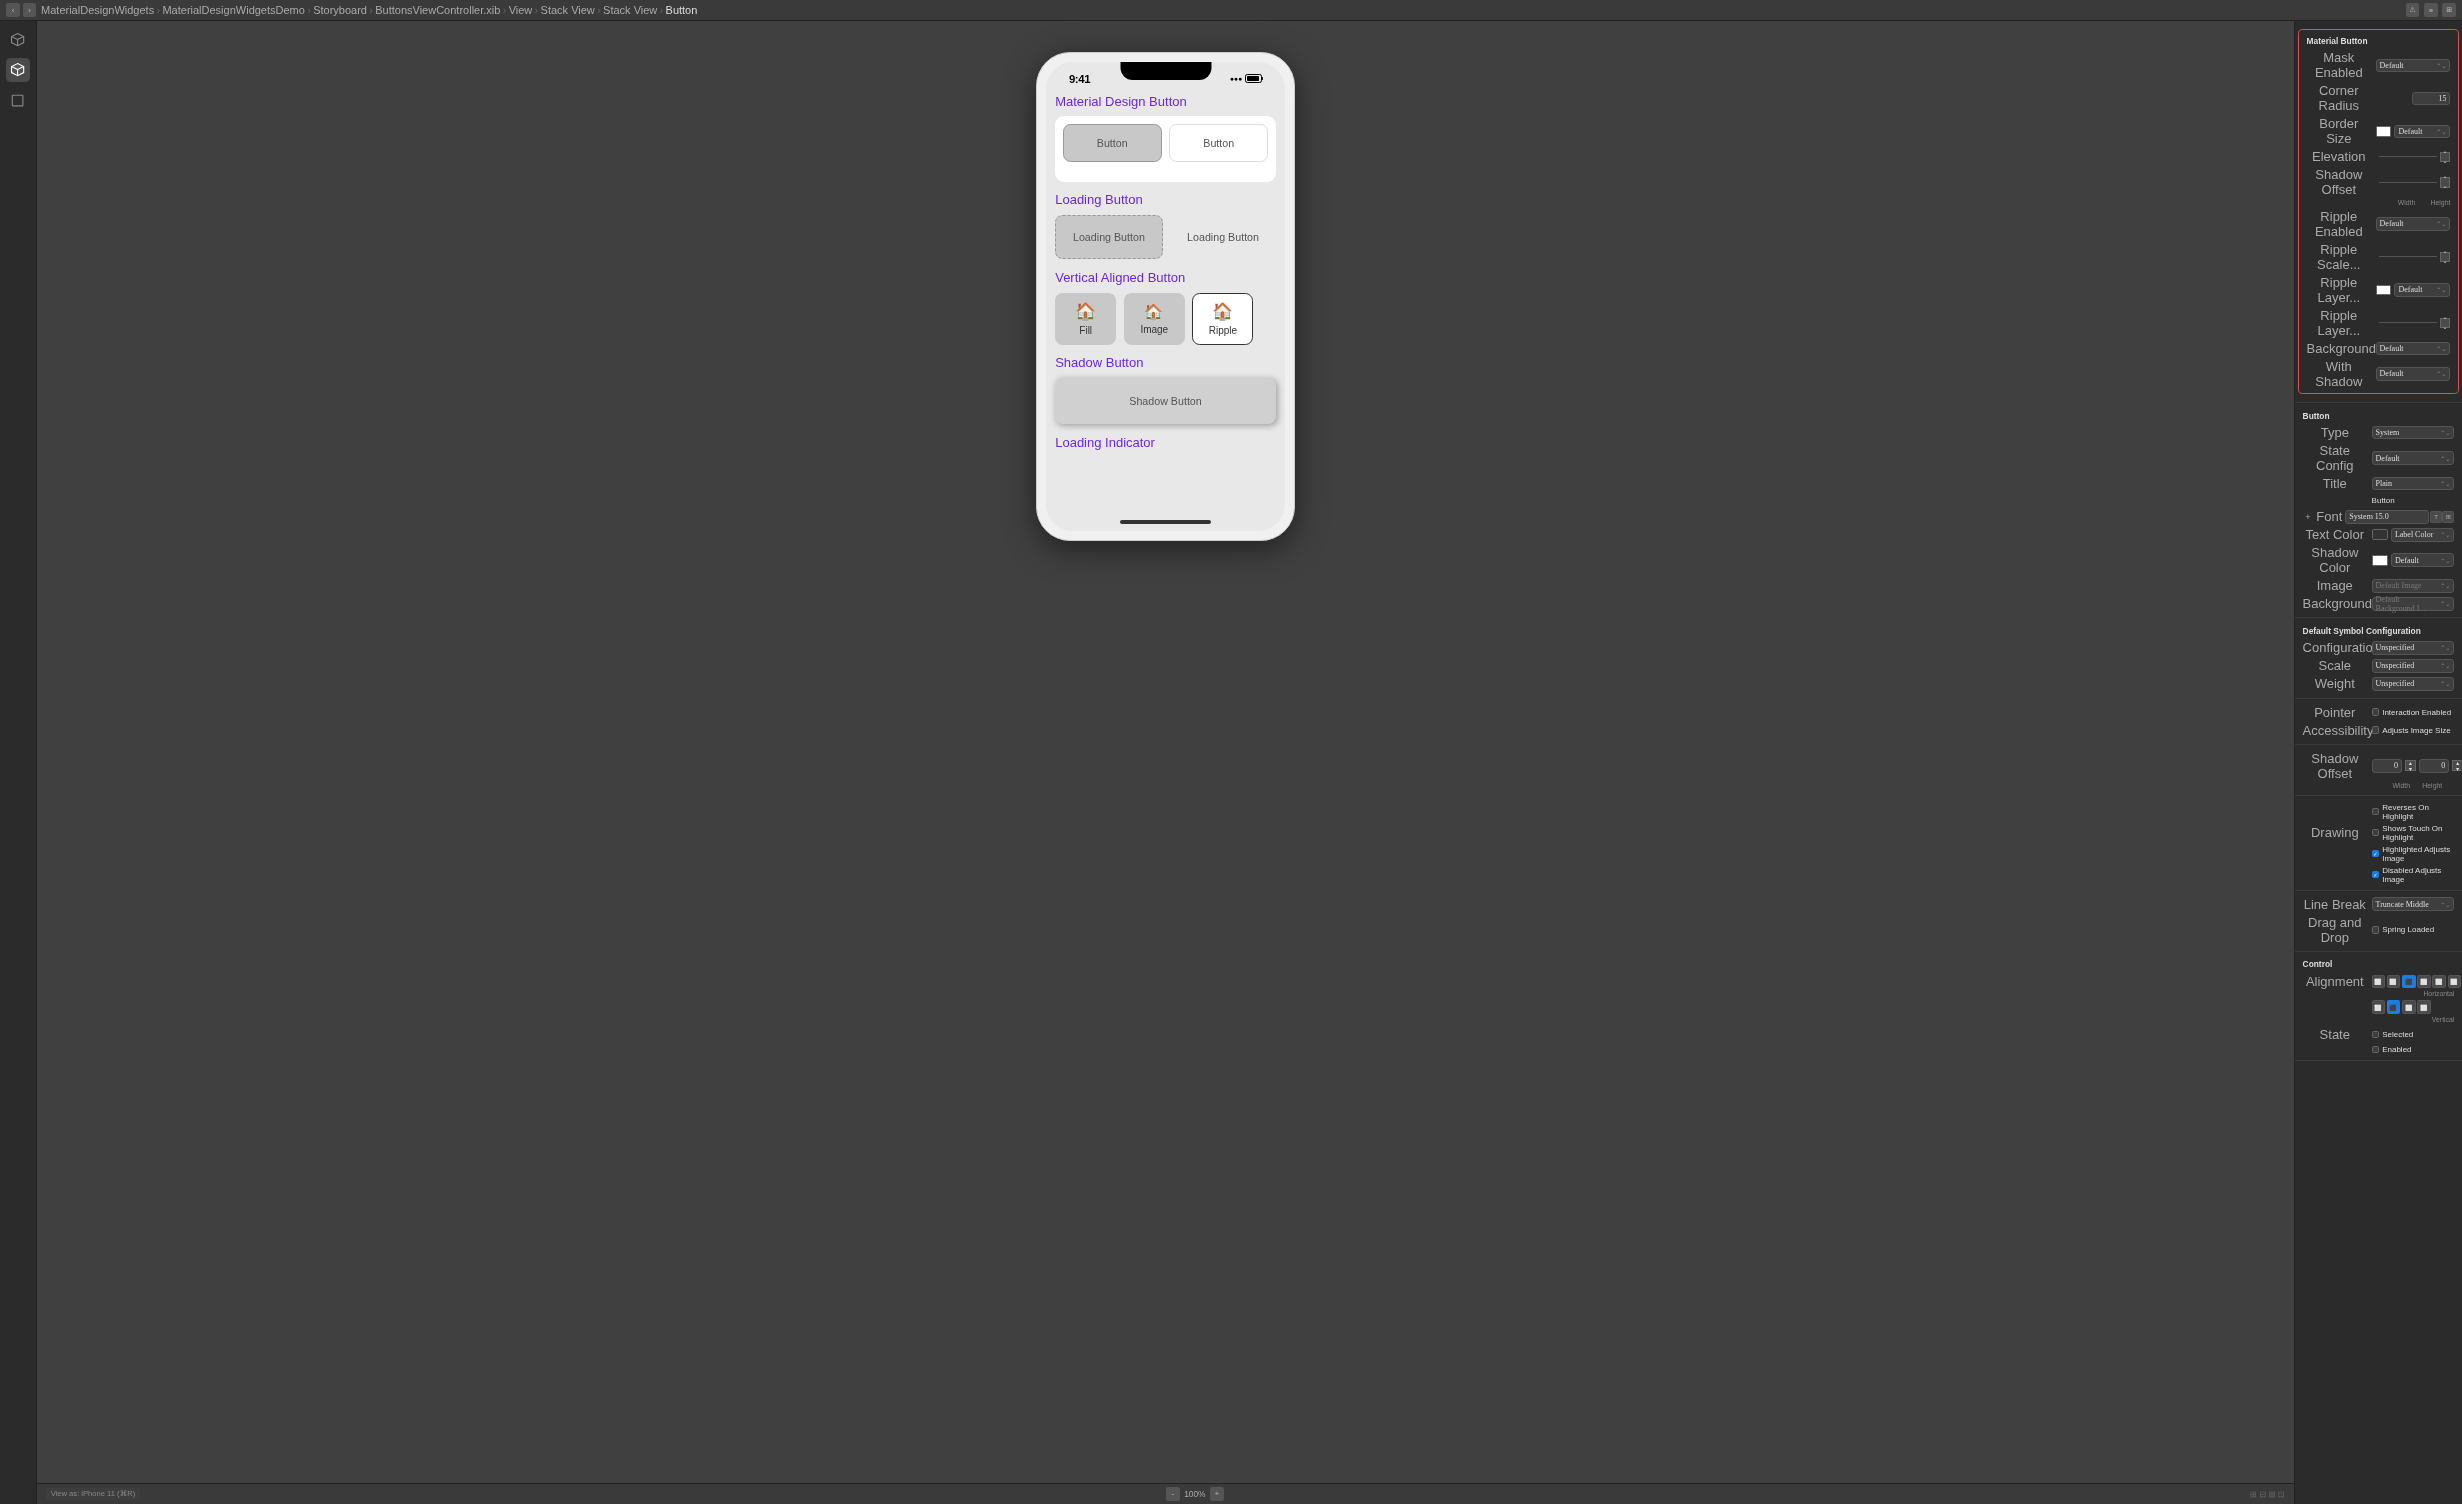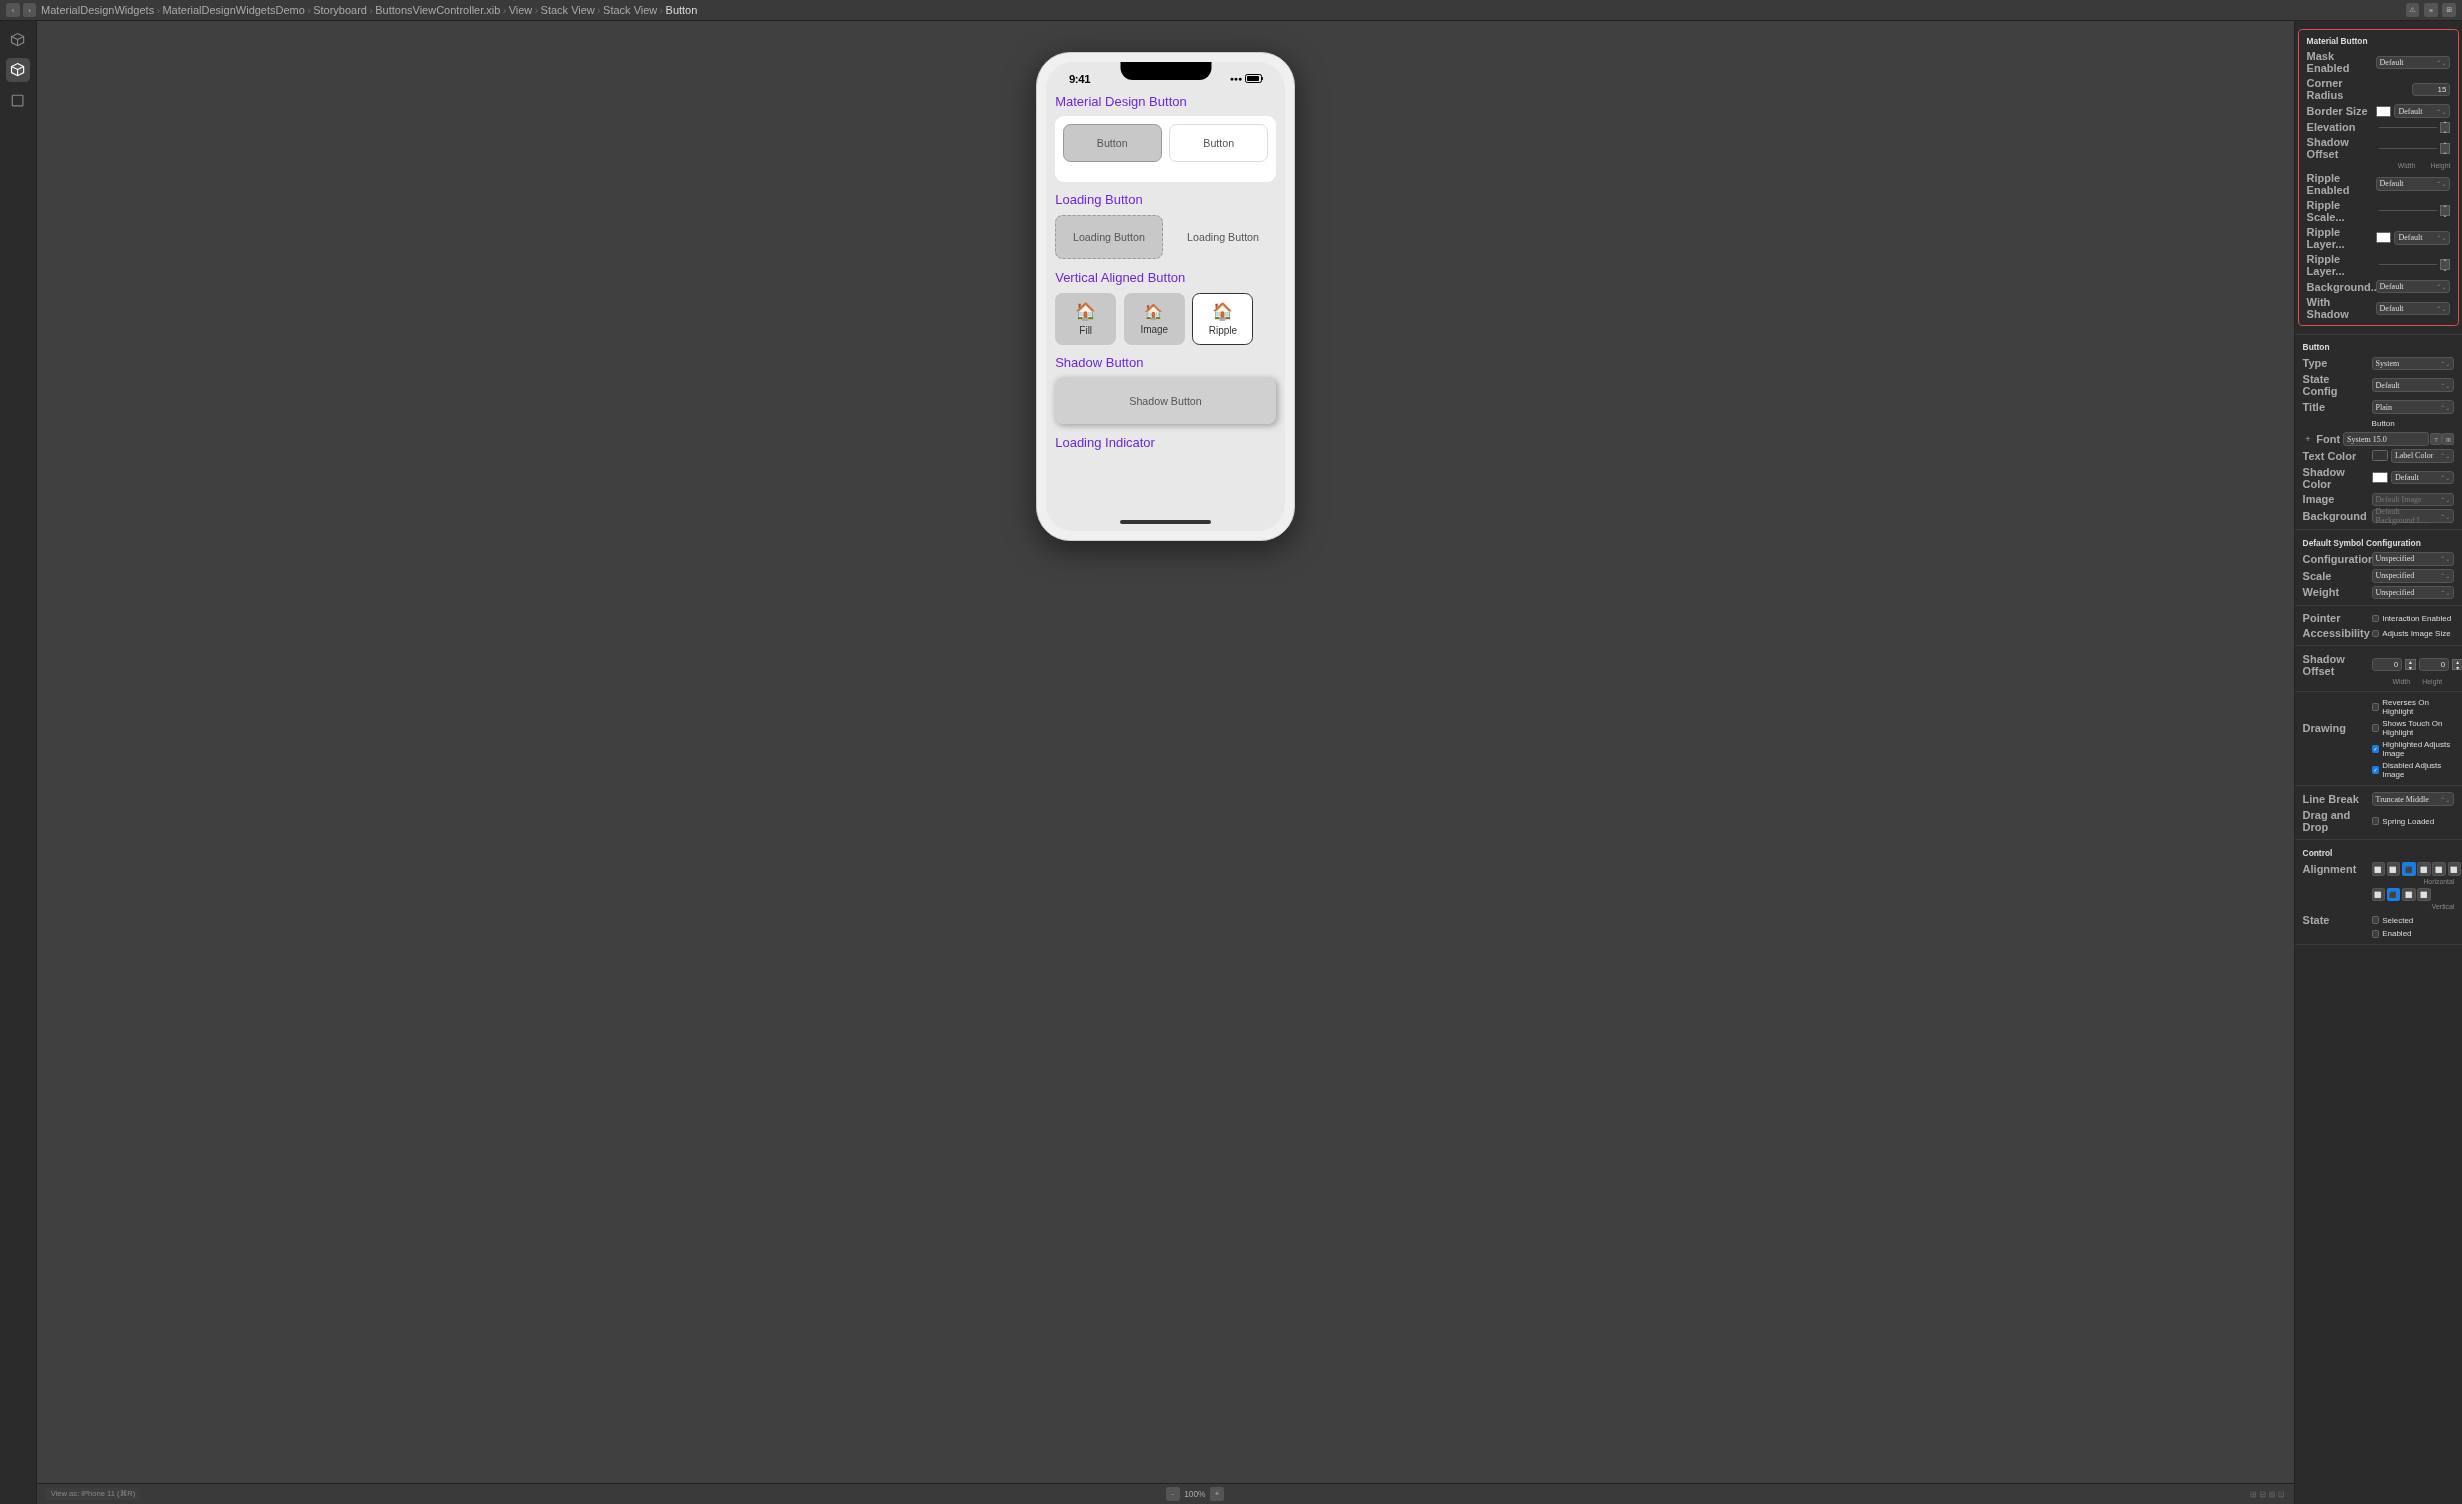--- a/index.html
+++ b/index.html
@@ -60,25 +60,25 @@
     .vertical-btn.outline { background: #fff; border: 1.5px solid #333; }
     .vertical-btn-icon { font-size: 17px; }
 
     .shadow-btn-container { background: #d0d0d0; border-radius: 7.6px; padding: 15.2px; margin-bottom: 12.2px; display: flex; align-items: center; justify-content: center; font-size: 10.7px; color: #555; min-height: 46px; box-shadow: 1.5px 1.5px 6.1px rgba(0,0,0,0.3); }
 
     
     .right-panel { width: 168px; background: #2b2b2b; border-left: 0.8px solid #222; overflow-y: auto; flex-shrink: 0; }
     .right-panel-section { border-bottom: 0.8px solid #3a3a3a; padding: 4.6px 0; }
     .right-panel-header { font-size: 8.4px; font-weight: 600; color: #ddd; padding: 3px 7.6px; }
     .property-row { display: flex; align-items: center; padding: 1.5px 7.6px; min-height: 15.2px; }
-    .property-label { color: #aaa; font-size: 11px; text-align: left; width: 69px; flex-shrink: 0; padding-right: 4.6px; font-weight: bold; }
+    .property-label { color: #aaa; font-size: 13px; text-align: center; width: 69px; flex-shrink: 0; padding-right: 4.6px; }
     .property-value { flex: 1; display: flex; align-items: center; }
     .prop-select { background: #3e3e3e; border: 0.8px solid #555; border-radius: 3px; color: #ddd; font-size: 8px; padding: 0.8px 3px; height: 13.7px; width: 100%; display: flex; align-items: center; justify-content: space-between; cursor: pointer; font-family: Liberation Serif, serif; }
     .prop-select-arrow { color: #888; font-size: 6.1px; }
-    .prop-input { background: #3e3e3e; border: 0.8px solid #555; border-radius: 3px; color: #ddd; font-size: 8px; padding: 0.8px 3px; height: 13.7px; width: 30.5px; text-align: right; }
+    .prop-input { background: #3e3e3e; border: 0.8px solid #555; border-radius: 3px; color: #ddd; font-size: 8px; padding: 0.8px 3px; height: 13.7px; width: 30.5px; text-align: right; font-family: Liberation Serif, serif; }
     .prop-color { width: 21.3px; height: 10.7px; background: #fff; border: 0.8px solid #666; border-radius: 1.5px; margin-right: 3px; }
     .prop-color.dark { background: #333; }
     .stepper-btn { width: 10.7px; height: 10.7px; background: #4a4a4a; border: 0.8px solid #666; display: flex; align-items: center; justify-content: center; font-size: 6.1px; color: #ddd; cursor: pointer; }
     .red-border { border: 1.5px solid #e05252; border-radius: 4.6px; margin: 3px; padding: 3px 0; }
 
     .checkbox-row { display: flex; align-items: center; padding: 1.5px 7.6px; }
     .prop-checkbox { width: 7.6px; height: 7.6px; border: 0.8px solid #666; background: #3e3e3e; display: inline-block; margin-right: 3px; border-radius: 1.5px; flex-shrink: 0; }
     .prop-checkbox.checked { background: #1a7de4; border-color: #1a7de4; display: flex; align-items: center; justify-content: center; color: white; font-size: 5.3px; }
     .checkbox-label { font-size: 8px; color: #ddd; }
 

